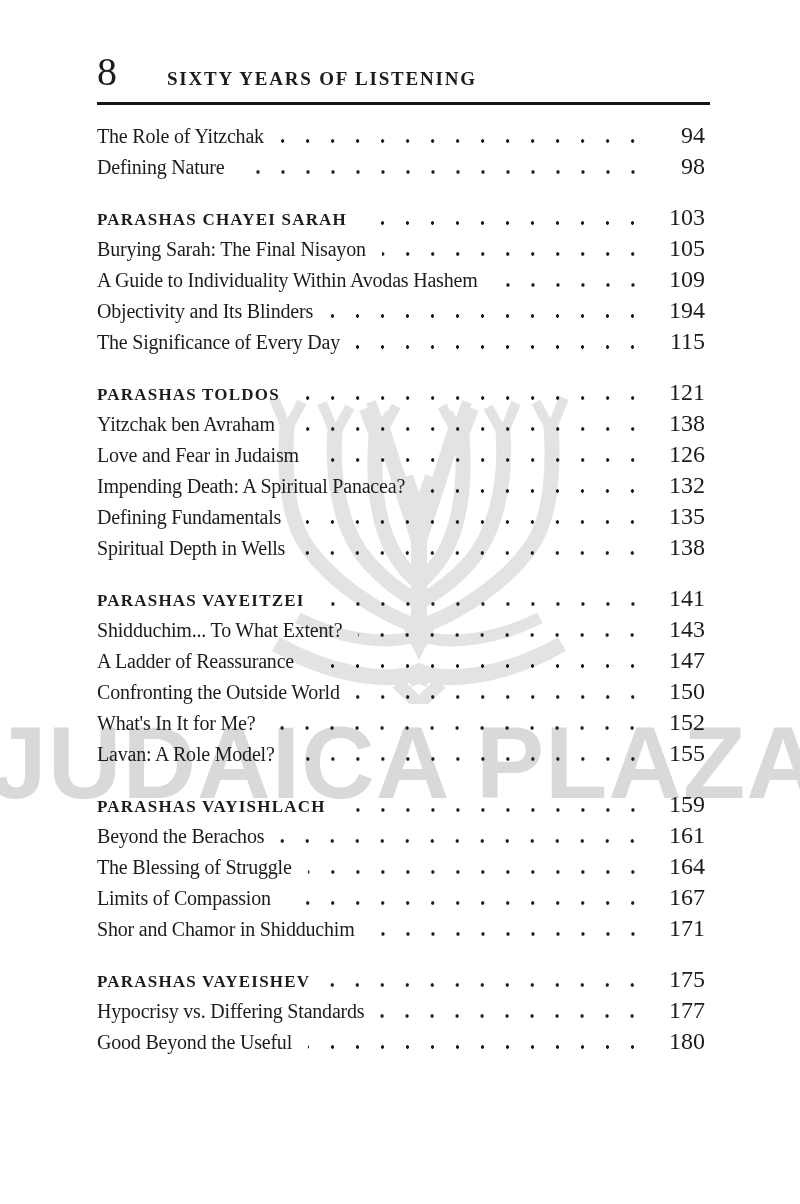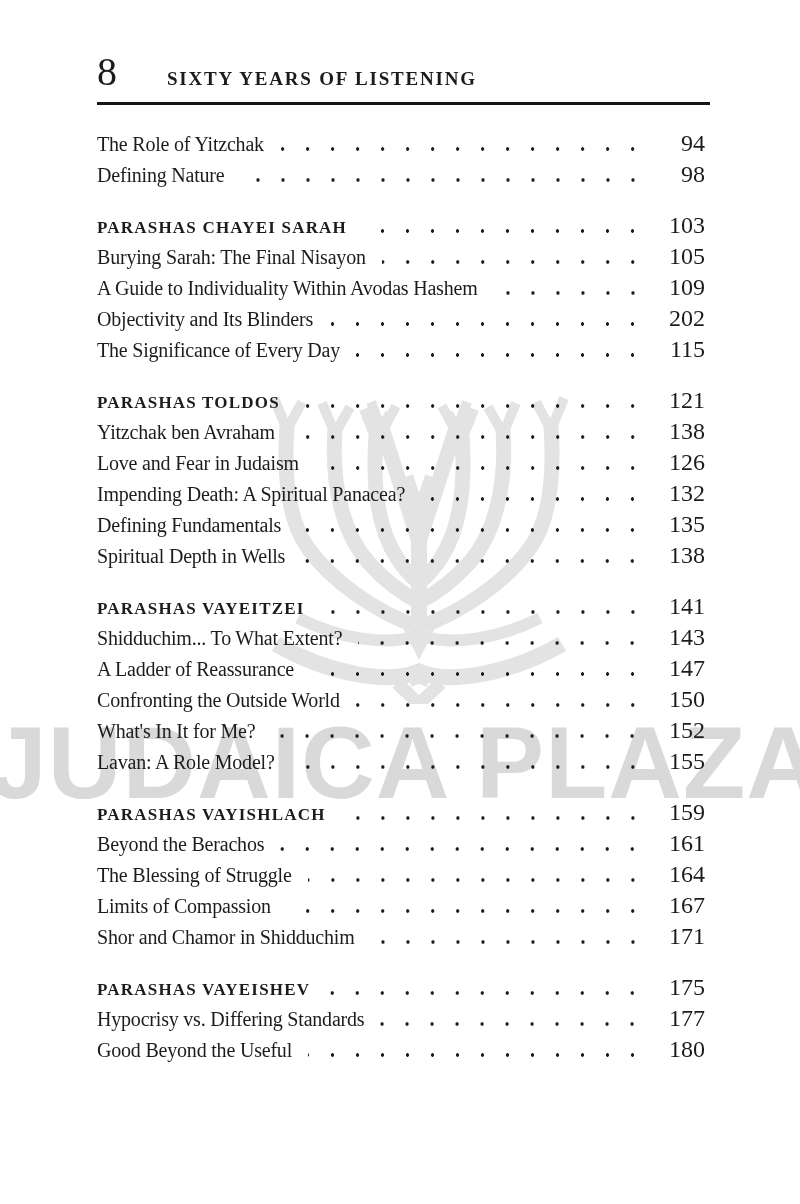--- a/index.html
+++ b/index.html
@@ -59,21 +59,21 @@
     left: 97px; right: 90px; top: 102px;
     height: 3px;
     background: #161616;
   }
 
   .toc {
     position: absolute;
     left: 97px; right: 95px; top: 120px;
   }
   .toc-group { margin-top: 20px; }
-  .toc-group:first-child { margin-top: 8px; }
+  .toc-group:first-child { margin-top: 0; }
 
   .toc-row {
     display: flex;
     align-items: baseline;
     height: 31px;
     line-height: 31px;
     font-size: 20px;
     letter-spacing: -0.2px;
   }
   .toc-row.heading {
@@ -169,21 +169,21 @@
           <span class="toc-page">105</span>
         </div>
         <div class="toc-row">
           <span class="toc-title">A Guide to Individuality Within Avodas Hashem</span>
           <span class="leader"></span>
           <span class="toc-page">109</span>
         </div>
         <div class="toc-row">
           <span class="toc-title">Objectivity and Its Blinders</span>
           <span class="leader"></span>
-          <span class="toc-page">202</span>
+          <span class="toc-page">194</span>
         </div>
         <div class="toc-row">
           <span class="toc-title">The Significance of Every Day</span>
           <span class="leader"></span>
           <span class="toc-page">115</span>
         </div>
       </div>
       <div class="toc-group">
         <div class="toc-row heading">
           <span class="toc-title">PARASHAS TOLDOS</span>

